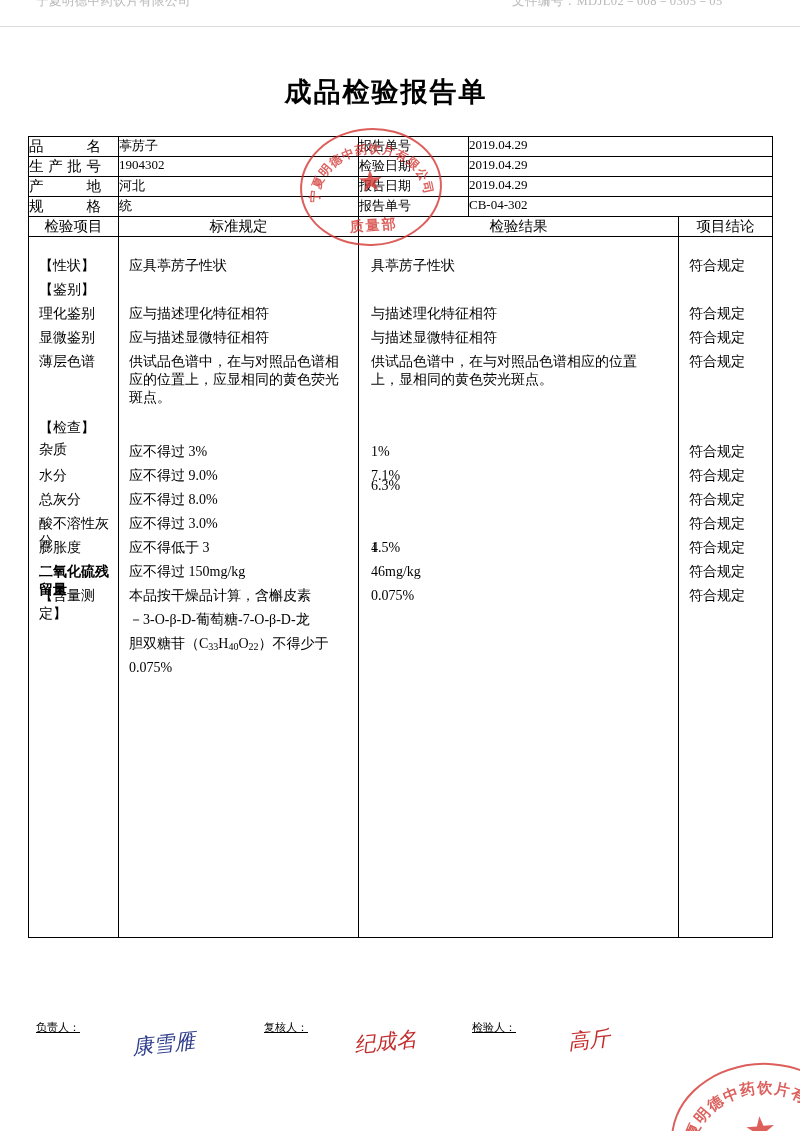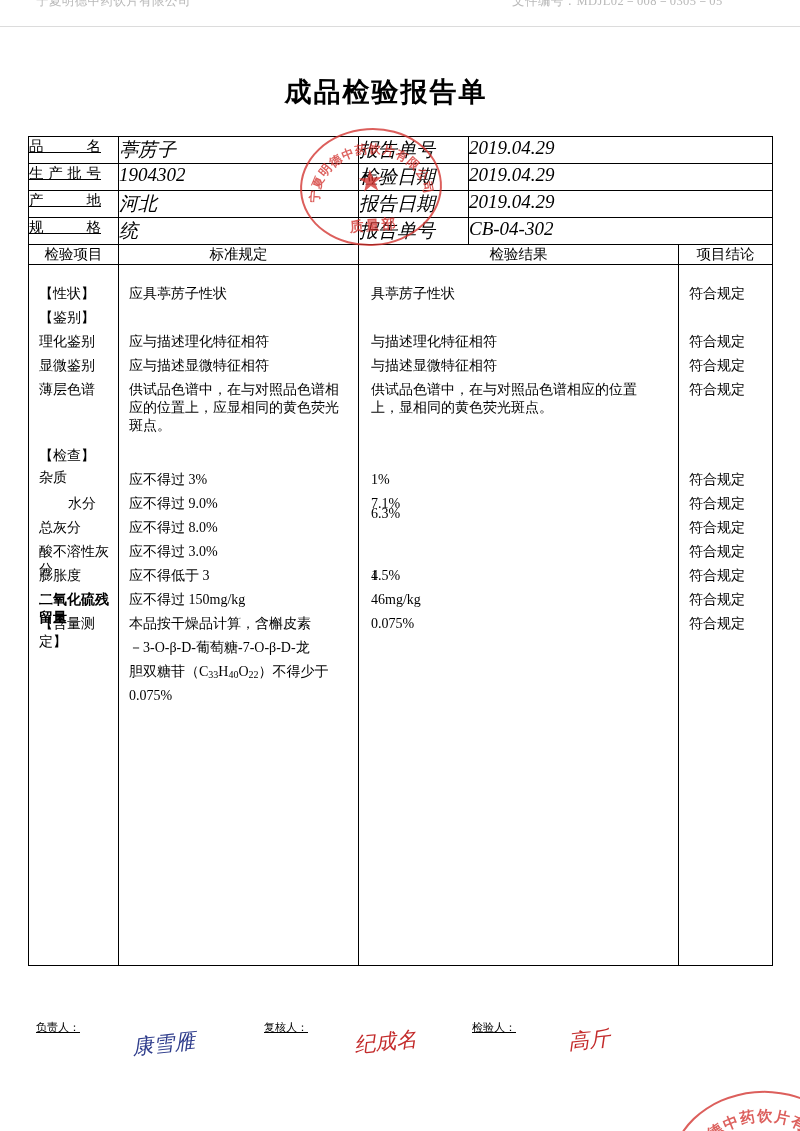--- a/index.html
+++ b/index.html
@@ -79,27 +79,25 @@
     font-size: 14.5px;
     padding: 6px 4px 6px 10px;
     letter-spacing: 0;
     white-space: nowrap;
   }
   .lbl-spread {
     display: inline-block;
     width: 72px;
     text-align: justify;
     text-align-last: justify;
-    text-decoration: underline;
   }
 
   .val {
-    font-size: 19px;
+    font-size: 13px;
     padding: 6px 6px 6px 8px;
-    font-style: italic;
   }
 
   .colhead {
     text-align: center;
     font-size: 14.5px;
     padding: 7px 4px;
   }
 
   
   .detail-cell { padding: 0; }
@@ -270,21 +268,21 @@
     <tr>
       <td class="detail-cell">
         <div class="detail-inner">
           <div class="dline" style="left:10px; top:20px;">【性状】</div>
           <div class="dline" style="left:10px; top:44px;">【鉴别】</div>
           <div class="dline" style="left:10px; top:68px;">理化鉴别</div>
           <div class="dline" style="left:10px; top:92px;">显微鉴别</div>
           <div class="dline" style="left:10px; top:116px;">薄层色谱</div>
           <div class="dline" style="left:10px; top:182px;">【检查】</div>
           <div class="dline" style="left:10px; top:204px;">杂质</div>
-          <div class="dline" style="left:10px; top:230px;margin-left:29px;">水分</div>
+          <div class="dline" style="left:10px; top:230px;">水分</div>
           <div class="dline" style="left:10px; top:254px;">总灰分</div>
           <div class="dline" style="left:10px; top:278px;">酸不溶性灰分</div>
           <div class="dline" style="left:10px; top:302px;">膨胀度</div>
           <div class="dline" style="left:10px; top:326px;font-weight:bold;">二氧化硫残留量</div>
           <div class="dline" style="left:10px; top:350px;">【含量测定】</div>
         </div>
       </td>
 
       <td class="detail-cell">
         <div class="detail-inner">

